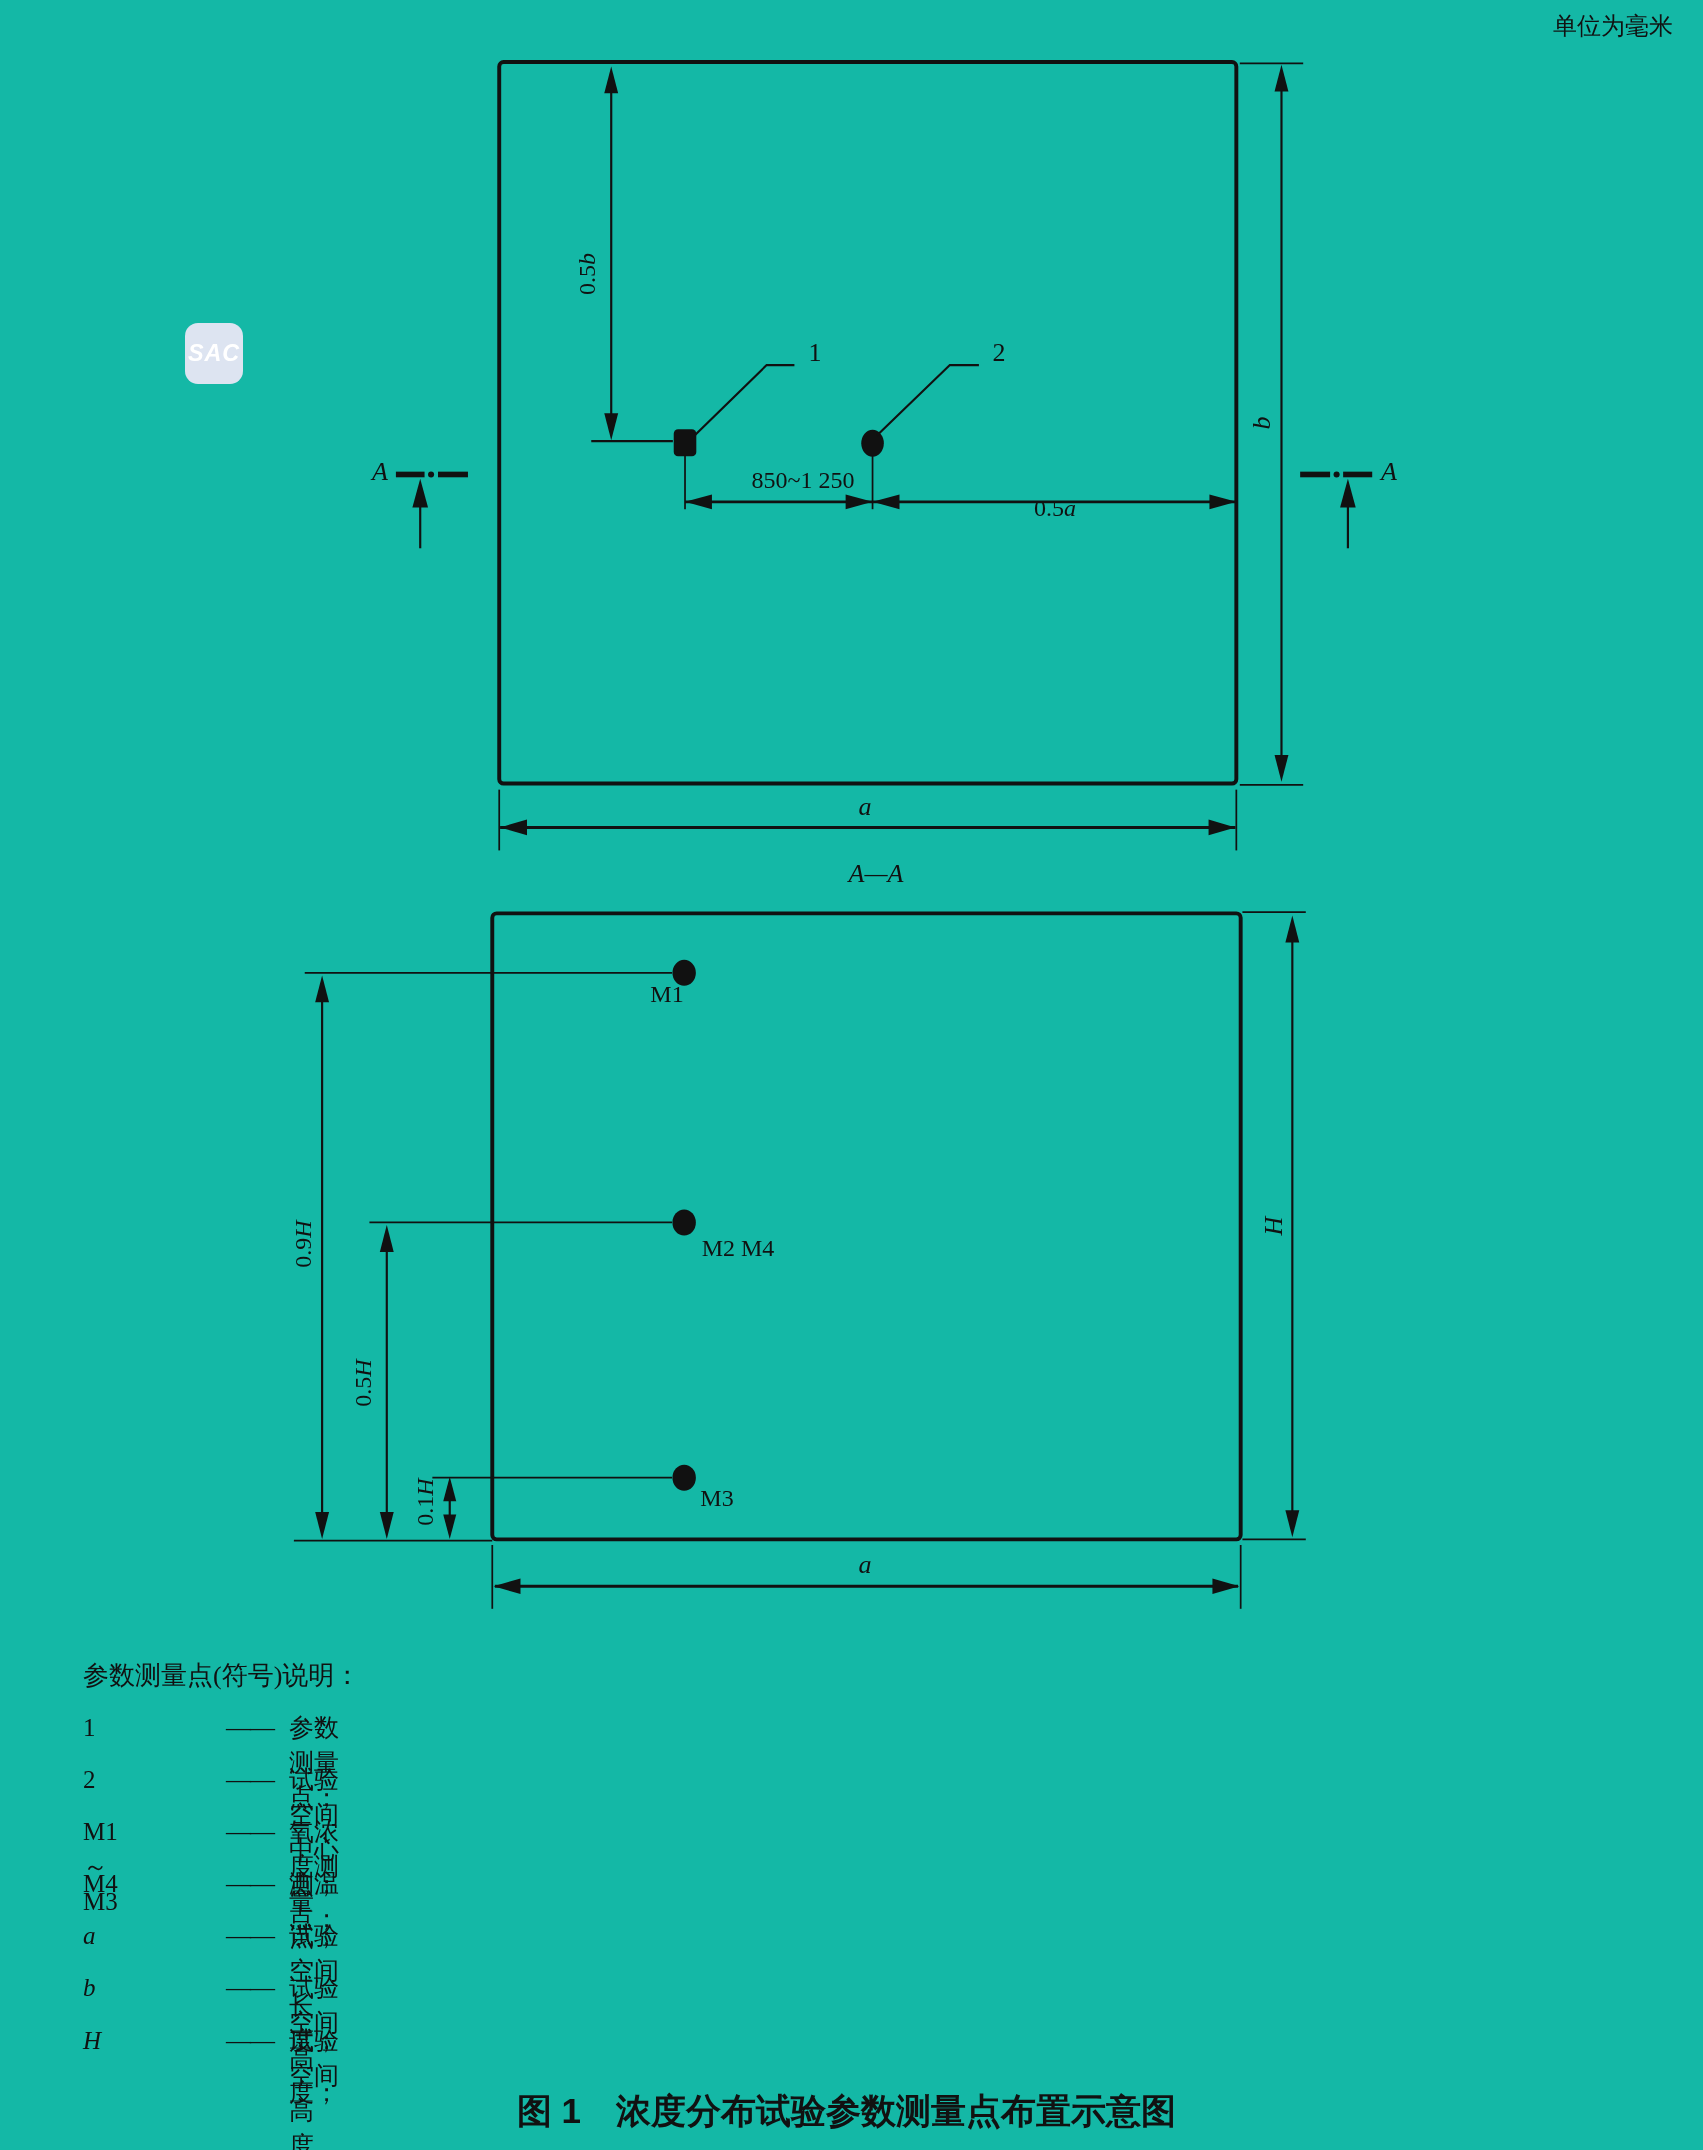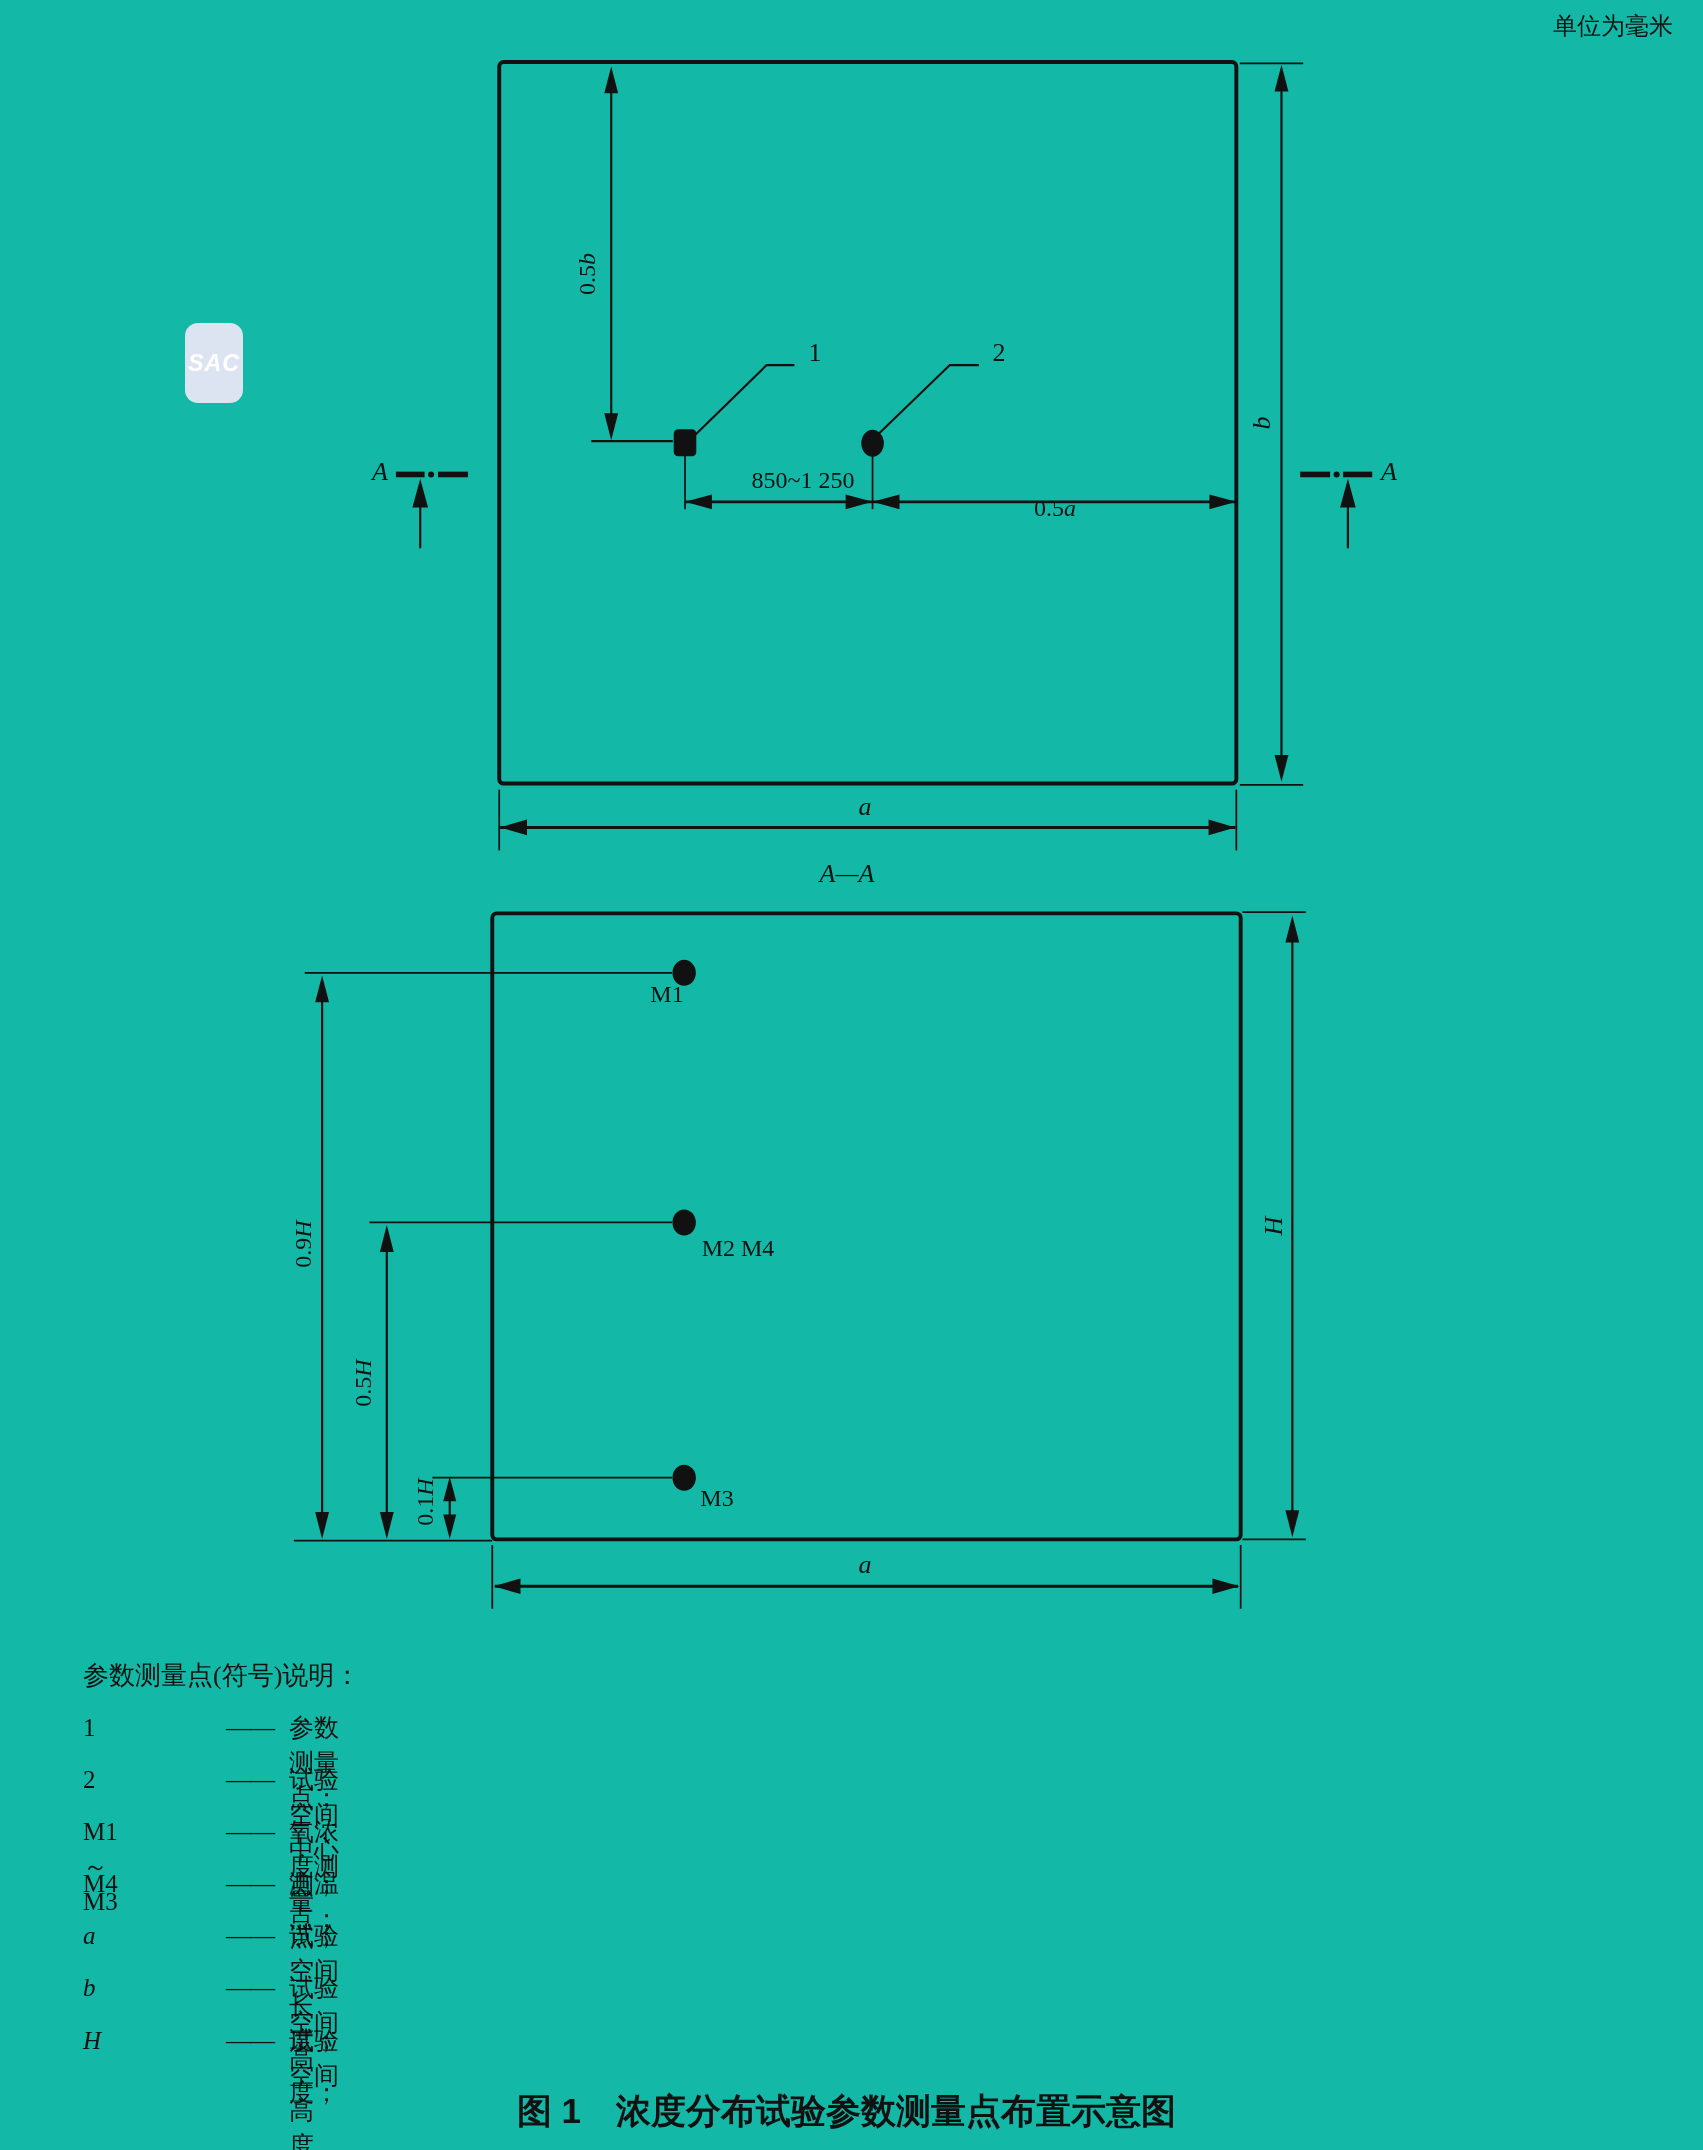--- a/index.html
+++ b/index.html
@@ -7,21 +7,21 @@
         font-family:"Liberation Serif","DejaVu Serif",serif;color:#111;}
   #linework{position:absolute;left:0;top:0;width:100%;height:100%;}
   .lbl{position:absolute;transform:translate(-50%,-50%);white-space:nowrap;
        font-family:"Liberation Serif","DejaVu Serif",serif;color:#111;}
   .rot{transform:translate(-50%,-50%) rotate(-90deg);}
   .it{font-style:italic;}
   .dimtext{font-size:24px;}
   .ptnum{font-size:26px;}
   .sym{font-style:italic;}
   .unit-note{position:absolute;right:30px;top:9.6px;font-size:24px;}
-  .watermark{position:absolute;left:185px;top:323px;width:58px;height:80px;border-radius:13px;
+  .watermark{position:absolute;left:185px;top:323px;width:58px;height:61px;border-radius:13px;
              display:flex;align-items:center;justify-content:center;}
   .watermark span{font-family:"Liberation Sans","DejaVu Sans",sans-serif;font-weight:bold;
                   font-style:italic;font-size:23.4px;letter-spacing:0.9px;}
   .legend{position:absolute;left:83px;top:0;width:695px;}
   .lg-row{position:absolute;height:35px;font-size:25px;line-height:35px;}
   .lg-sym{position:absolute;left:0;top:0;}
   .lg-dash{position:absolute;left:143px;top:0;letter-spacing:-0.9px;}
   .lg-desc{position:absolute;left:206px;top:0;}
   .lg-header{position:absolute;left:0;top:0;font-size:26px;}
   .caption{position:absolute;left:434px;top:2088px;width:825px;text-align:center;
@@ -128,21 +128,21 @@
   <span class="lbl ptnum" style="left:999px;top:353px;">2</span>
   <span class="lbl dimtext" style="left:779px;top:480px;margin-left:24px;">850~1 250</span>
   <span class="lbl dimtext" style="left:1055px;top:508px;">
     <span>0.5</span><span class="sym">a</span>
   </span>
   <span class="lbl it ptnum" style="left:380px;top:472px;">A</span>
   <span class="lbl it ptnum" style="left:1389px;top:472px;">A</span>
   <span class="lbl rot it ptnum" style="left:1262px;top:423px;">b</span>
   <span class="lbl it ptnum" style="left:865px;top:807px;">a</span>
 
-  <span class="lbl it ptnum" style="left:847px;top:874px;">A—A</span>
+  <span class="lbl it ptnum" style="left:876px;top:874px;">A—A</span>
   <span class="lbl dimtext" style="left:667px;top:994px;">M1</span>
   <span class="lbl dimtext" style="left:738px;top:1248px;">M2 M4</span>
   <span class="lbl dimtext" style="left:717px;top:1498px;">M3</span>
   <span class="lbl rot dimtext" style="left:303px;top:1244px;">
     <span>0.9</span><span class="sym">H</span>
   </span>
   <span class="lbl rot dimtext" style="left:363px;top:1383px;">
     <span>0.5</span><span class="sym">H</span>
   </span>
   <span class="lbl rot dimtext" style="left:425px;top:1502px;">

